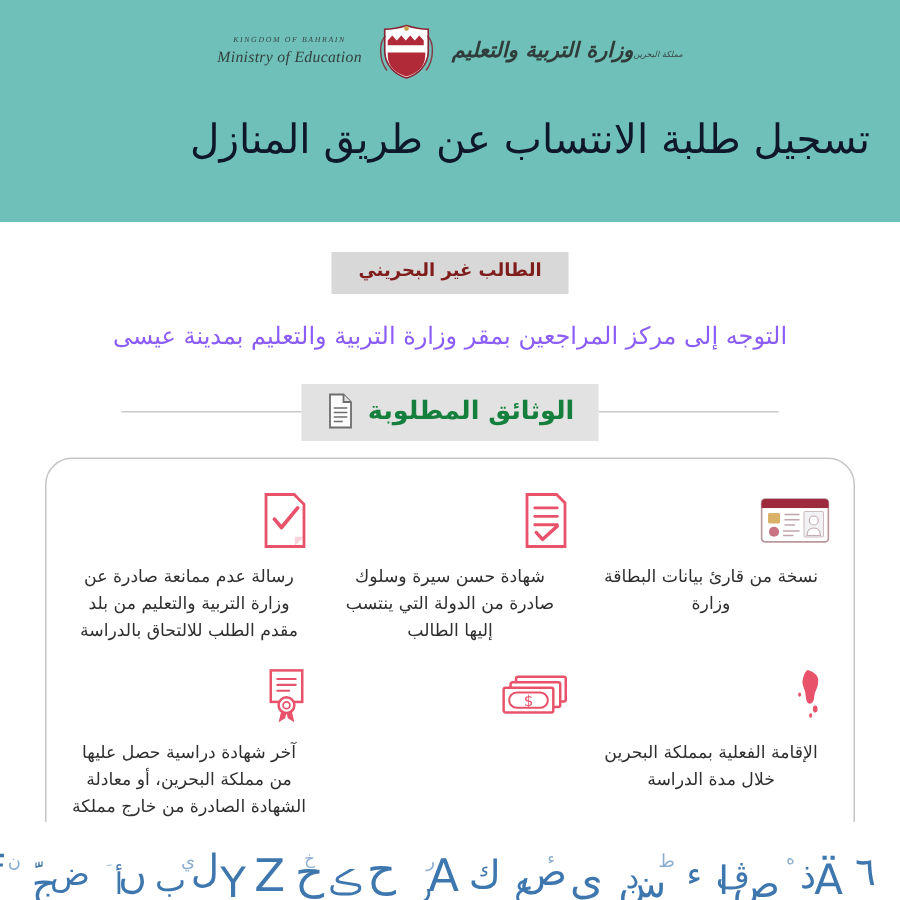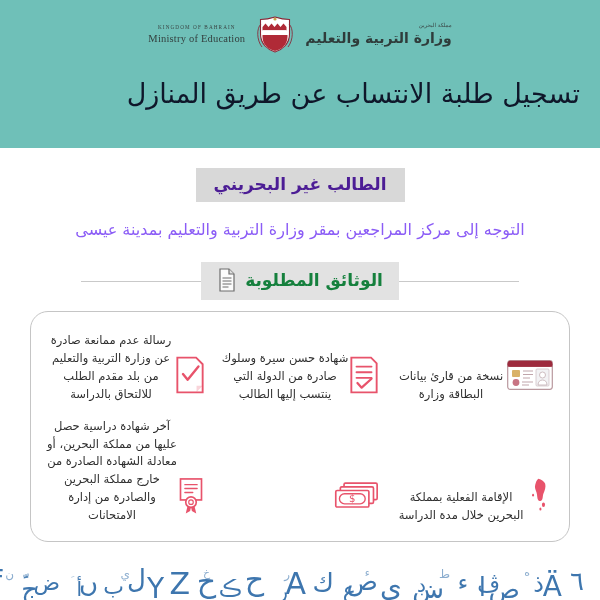--- a/index.html
+++ b/index.html
@@ -31,20 +31,21 @@
     align-items: center;
   }
 
   .logo-row {
     display: flex;
     align-items: center;
     justify-content: center;
     gap: 10px;
     margin-top: 14px;
     direction: ltr;
+    font-style: italic;
   }
 
   .logo-en {
     display: flex;
     flex-direction: column;
     align-items: center;
     color: #2e3b3a;
   }
   .logo-en .kingdom {
     font-size: 5.2px;
@@ -61,22 +62,22 @@
   }
 
   .crest {
     width: 40px;
     height: 40px;
     position: relative;
   }
 
   .logo-ar {
     display: flex;
-    flex-direction: column;
-    align-items: flex-start;
+    flex-direction: row;
+    align-items: flex-end;
     direction: rtl;
   }
   .logo-ar .kingdom-ar {
     font-size: 5.5px;
     color: #3a4746;
     margin-bottom: 2px;
     letter-spacing: 0.5px;
   }
   .logo-ar .ministry-ar {
     font-size: 14px;
@@ -103,22 +104,22 @@
   }
 
   .badge-wrap {
     display: flex;
     justify-content: center;
     margin-top: 20px;
   }
 
   .badge {
     background: #d8d8d8;
-    color: #4c1d95;
-    font-size: 17px;
+    color: #7f1d1d;
+    font-size: 12px;
     font-weight: bold;
     padding: 5px 18px 7px;
     line-height: 1.3;
   }
 
   .lead-text {
     margin-top: 17px;
     text-align: center;
     font-size: 16px;
     color: #8b5cf6;
@@ -162,22 +163,22 @@
   }
 
   .grid {
     display: grid;
     grid-template-columns: 1fr 1fr 1fr;
     row-gap: 8px;
   }
 
   .cell {
     display: flex;
-    flex-direction: row;
-    align-items: flex-end;
+    flex-direction: column;
+    align-items: flex-start;
     padding: 4px 8px 2px;
   }
 
   .cell-icon {
     height: 42px;
     display: flex;
     align-items: center;
     justify-content: center;
     margin-bottom: 8px;
   }

